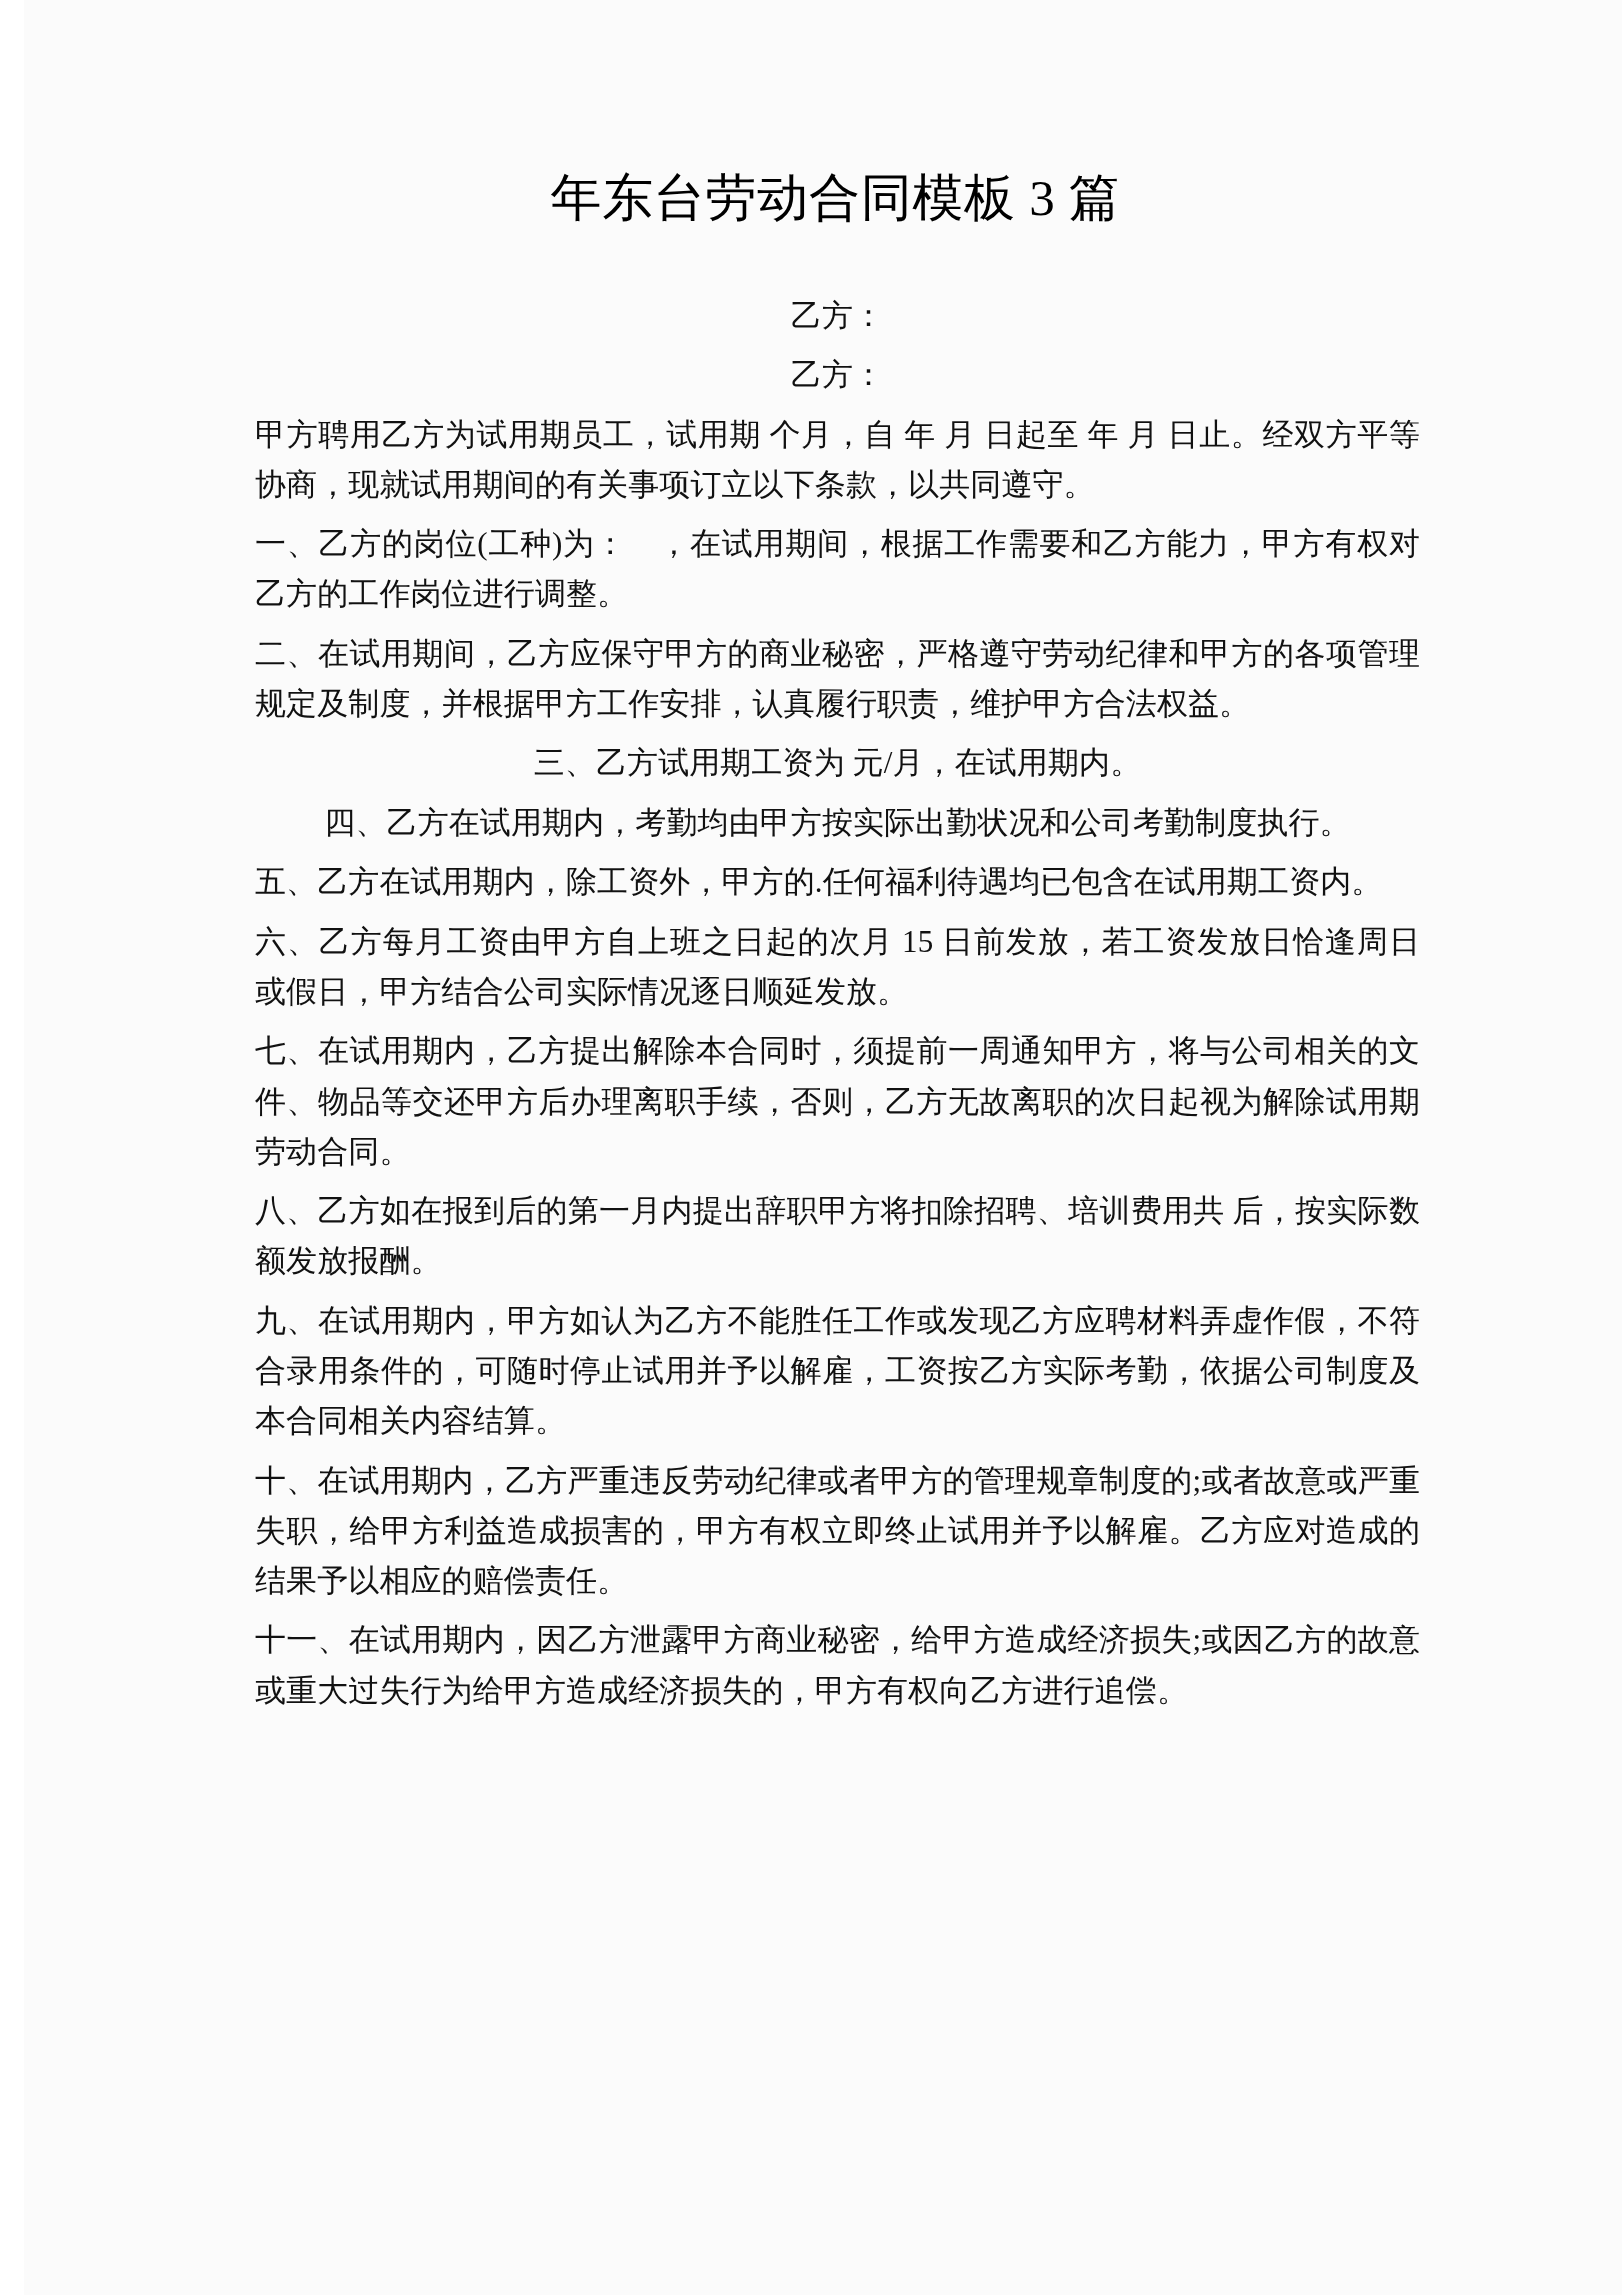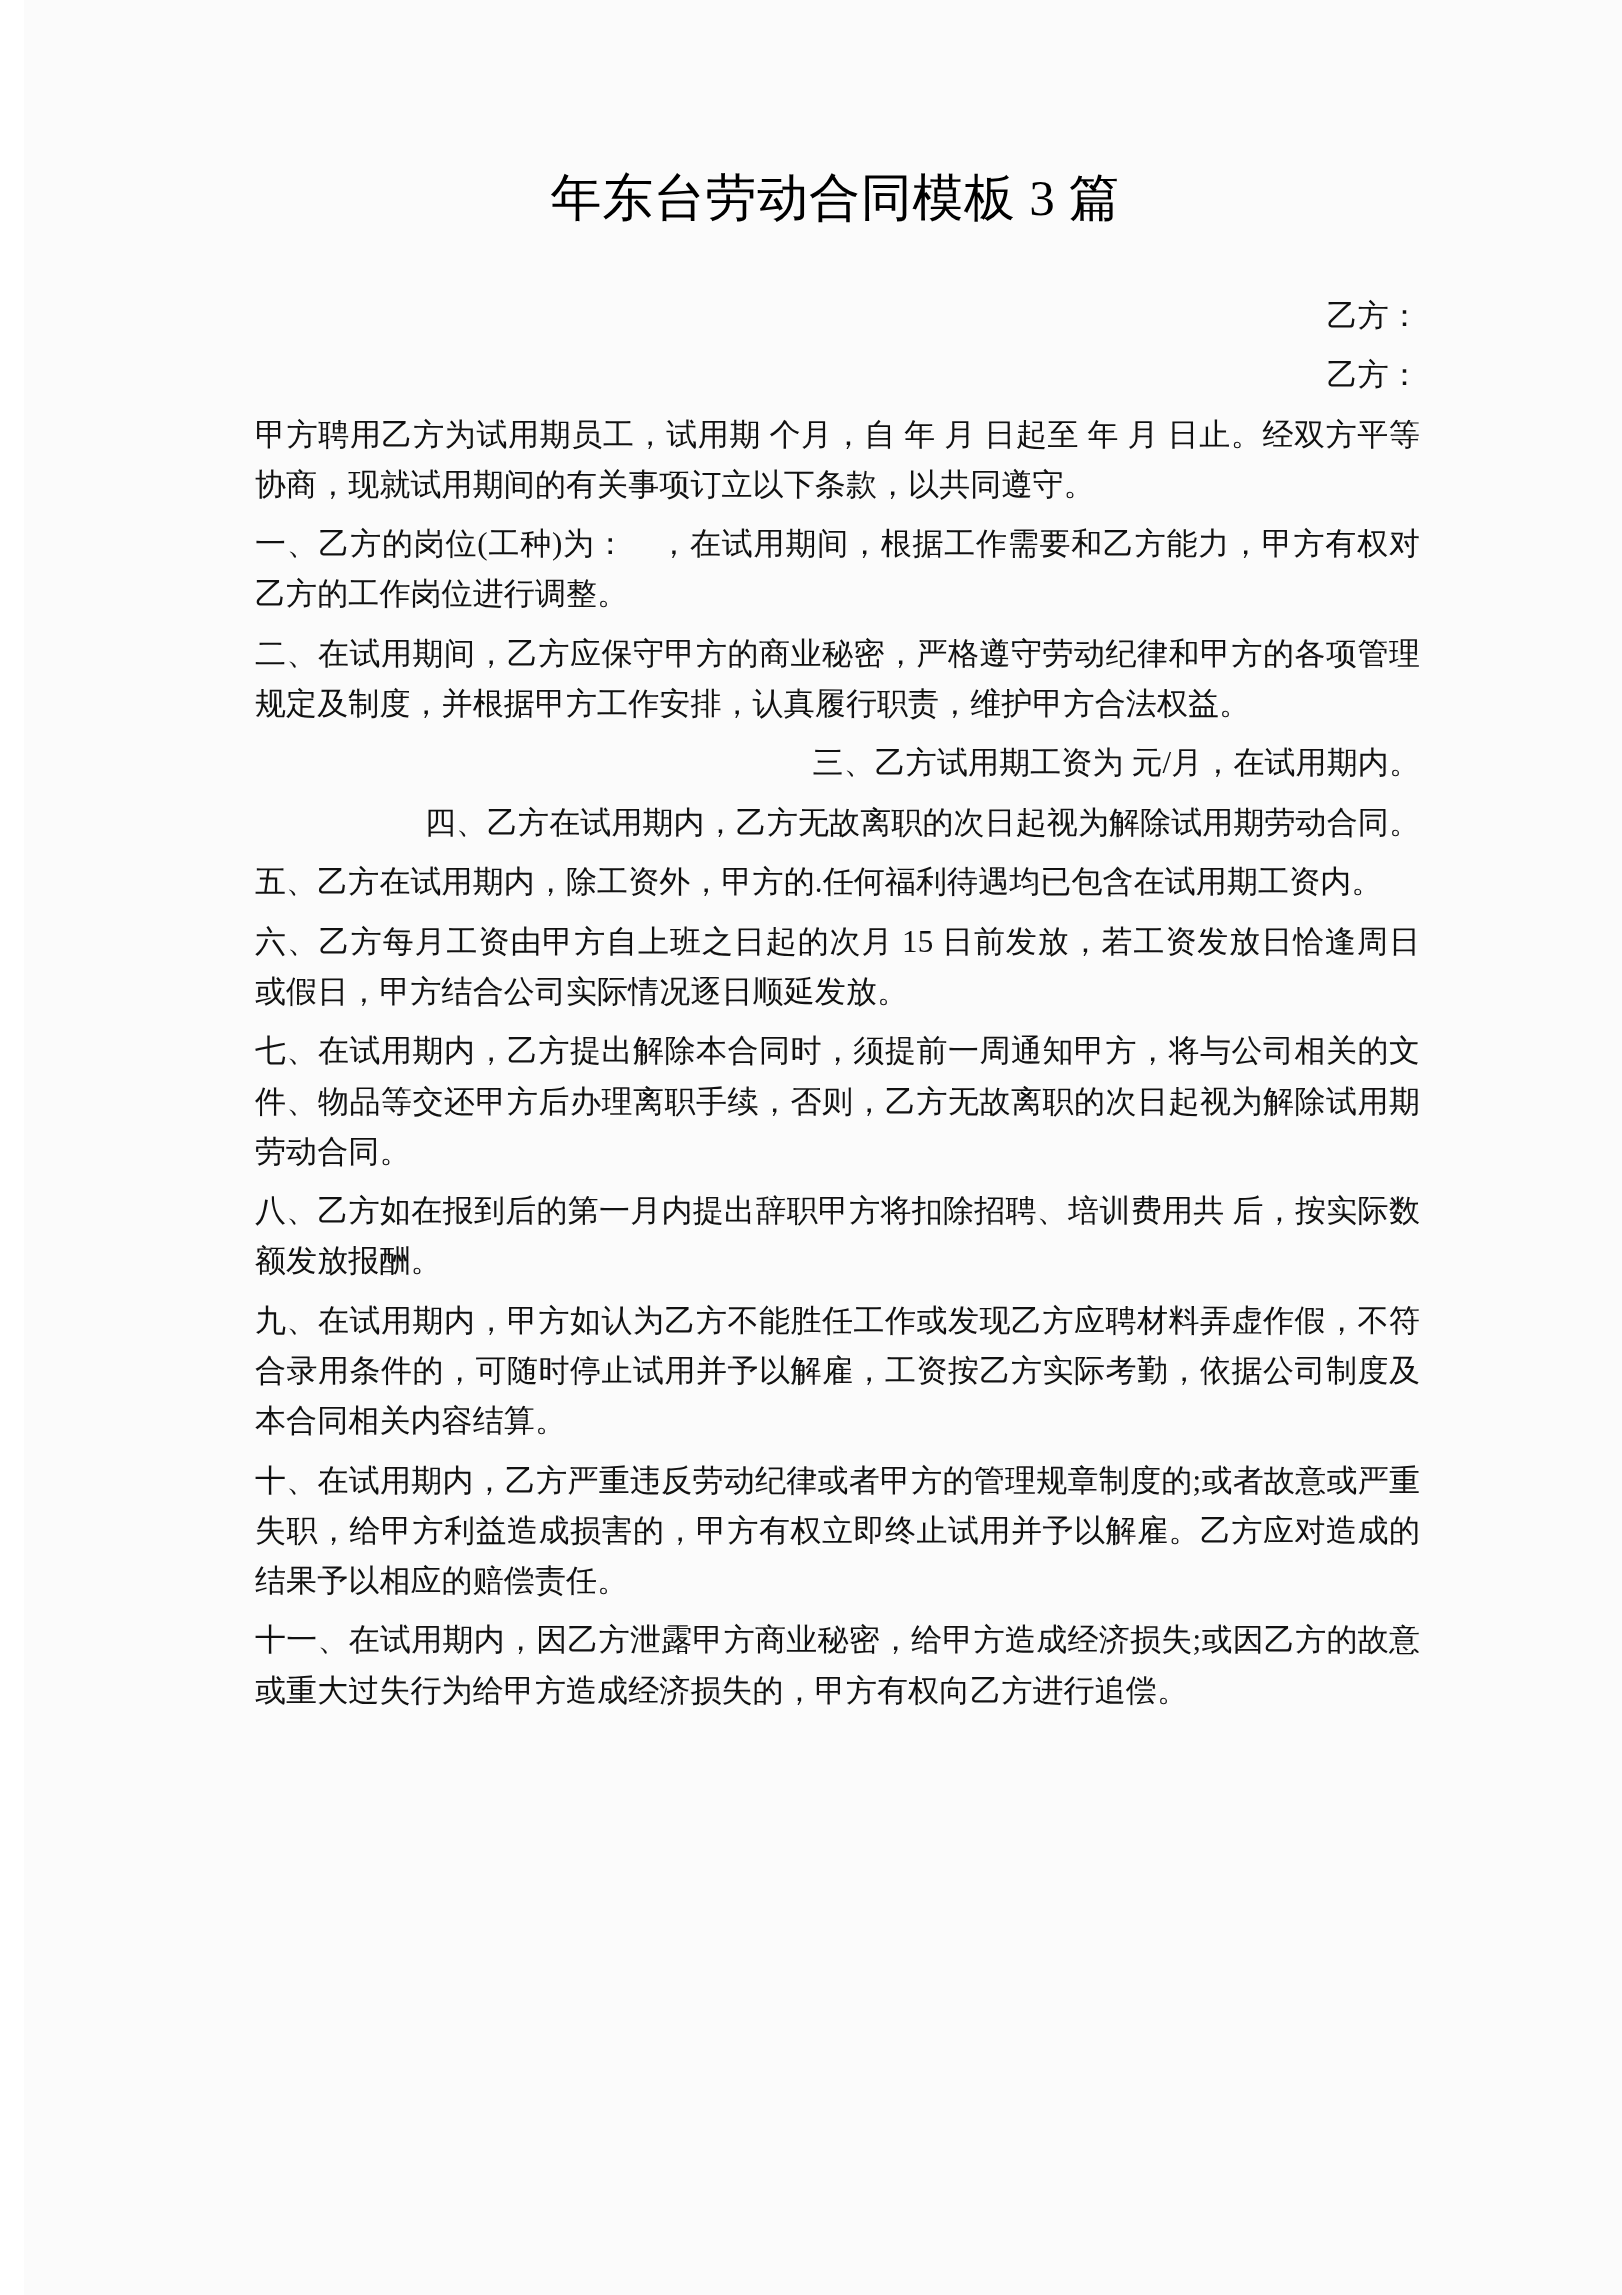--- a/index.html
+++ b/index.html
@@ -45,21 +45,21 @@
     font-size: 31px;
     line-height: 1.62;
     color: #111111;
     margin: 0 0 9.2px 0;
     text-align: justify;
     text-justify: inter-character;
     letter-spacing: 0.1px;
     font-family: "Liberation Serif", "DejaVu Serif", serif;
   }
   p.para.short {
-    text-align: right;
+    text-align: center;
   }
 </style>
 </head>
 <body>
 
 <div class="page">
   <div class="page-inner">
 
     <h1 class="doc-title">年东台劳动合同模板 3 篇</h1>
 
@@ -70,21 +70,21 @@
       <p class="para short">乙方：</p>
 
       <p class="para">甲方聘用乙方为试用期员工，试用期 个月，自 年 月 日起至 年 月 日止。经双方平等协商，现就试用期间的有关事项订立以下条款，以共同遵守。</p>
 
       <p class="para">一、乙方的岗位(工种)为：　，在试用期间，根据工作需要和乙方能力，甲方有权对乙方的工作岗位进行调整。</p>
 
       <p class="para">二、在试用期间，乙方应保守甲方的商业秘密，严格遵守劳动纪律和甲方的各项管理规定及制度，并根据甲方工作安排，认真履行职责，维护甲方合法权益。</p>
 
       <p class="para short">三、乙方试用期工资为 元/月，在试用期内。</p>
 
-      <p class="para short">四、乙方在试用期内，乙方无故离职的次日起视为解除试用期劳动合同。</p>
+      <p class="para short">四、乙方在试用期内，考勤均由甲方按实际出勤状况和公司考勤制度执行。</p>
 
       <p class="para">五、乙方在试用期内，除工资外，甲方的.任何福利待遇均已包含在试用期工资内。</p>
 
       <p class="para">六、乙方每月工资由甲方自上班之日起的次月 15 日前发放，若工资发放日恰逢周日或假日，甲方结合公司实际情况逐日顺延发放。</p>
 
       <p class="para">七、在试用期内，乙方提出解除本合同时，须提前一周通知甲方，将与公司相关的文件、物品等交还甲方后办理离职手续，否则，乙方无故离职的次日起视为解除试用期劳动合同。</p>
 
       <p class="para">八、乙方如在报到后的第一月内提出辞职甲方将扣除招聘、培训费用共 后，按实际数额发放报酬。</p>
 
       <p class="para">九、在试用期内，甲方如认为乙方不能胜任工作或发现乙方应聘材料弄虚作假，不符合录用条件的，可随时停止试用并予以解雇，工资按乙方实际考勤，依据公司制度及本合同相关内容结算。</p>

